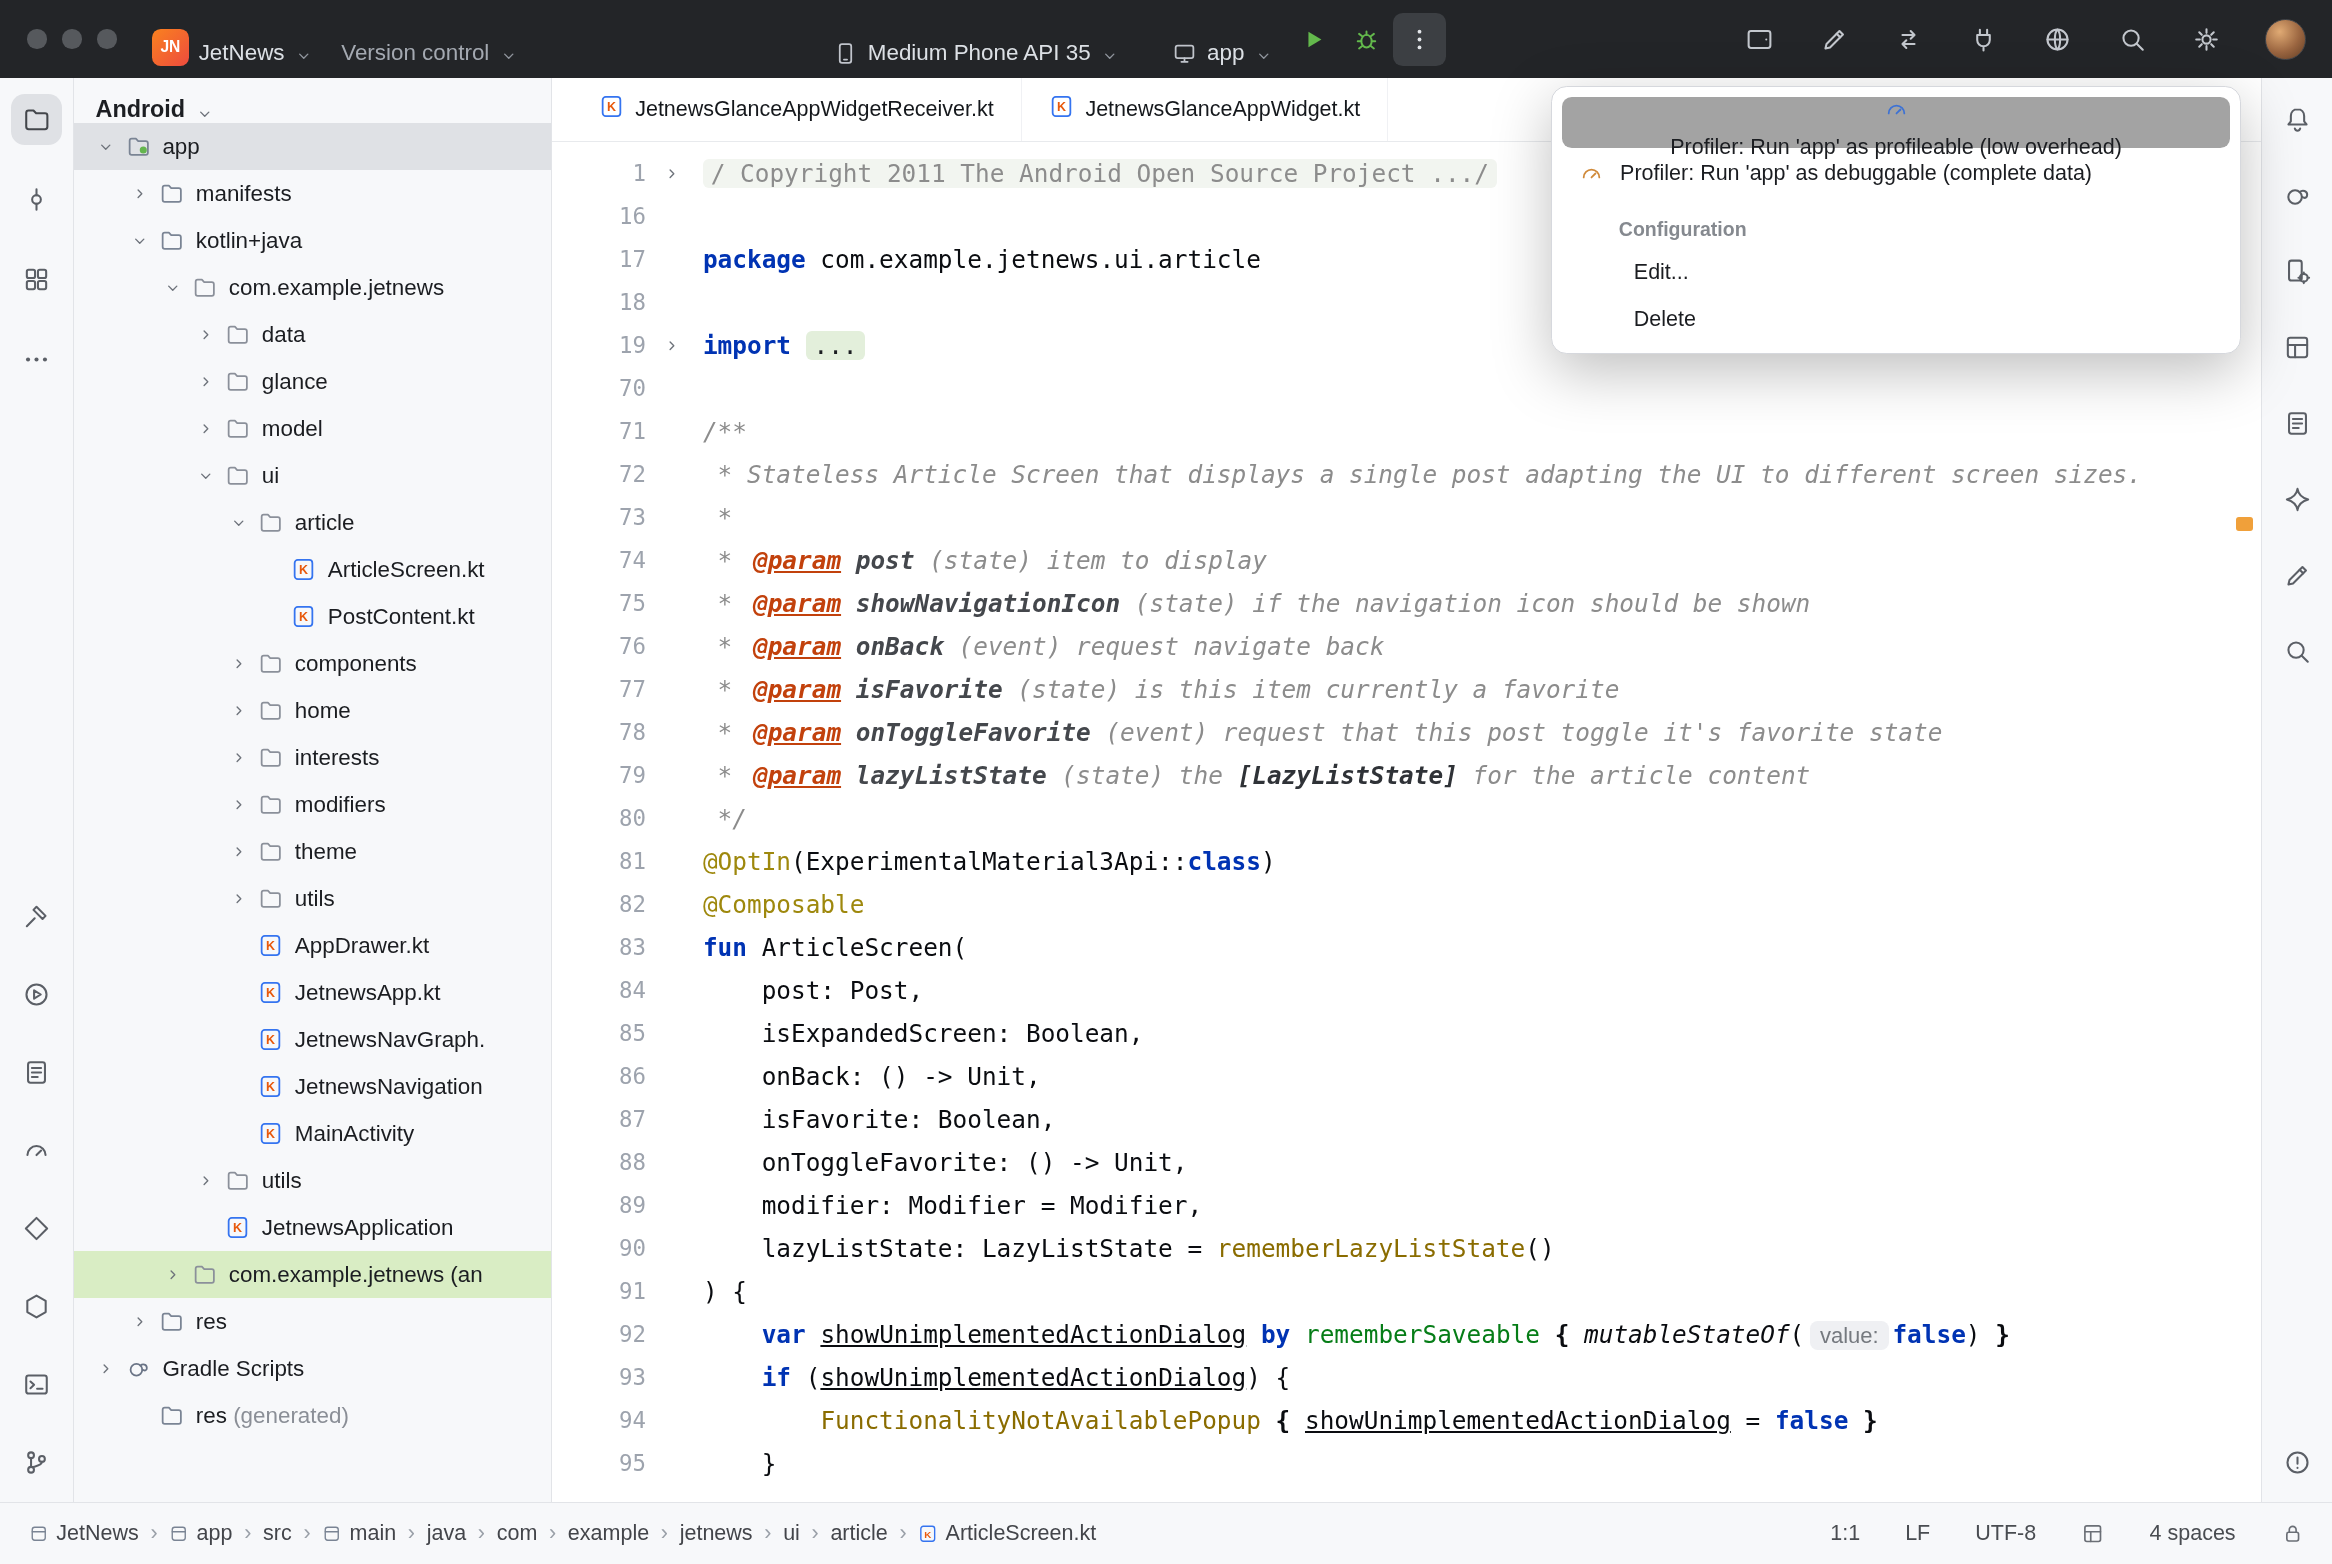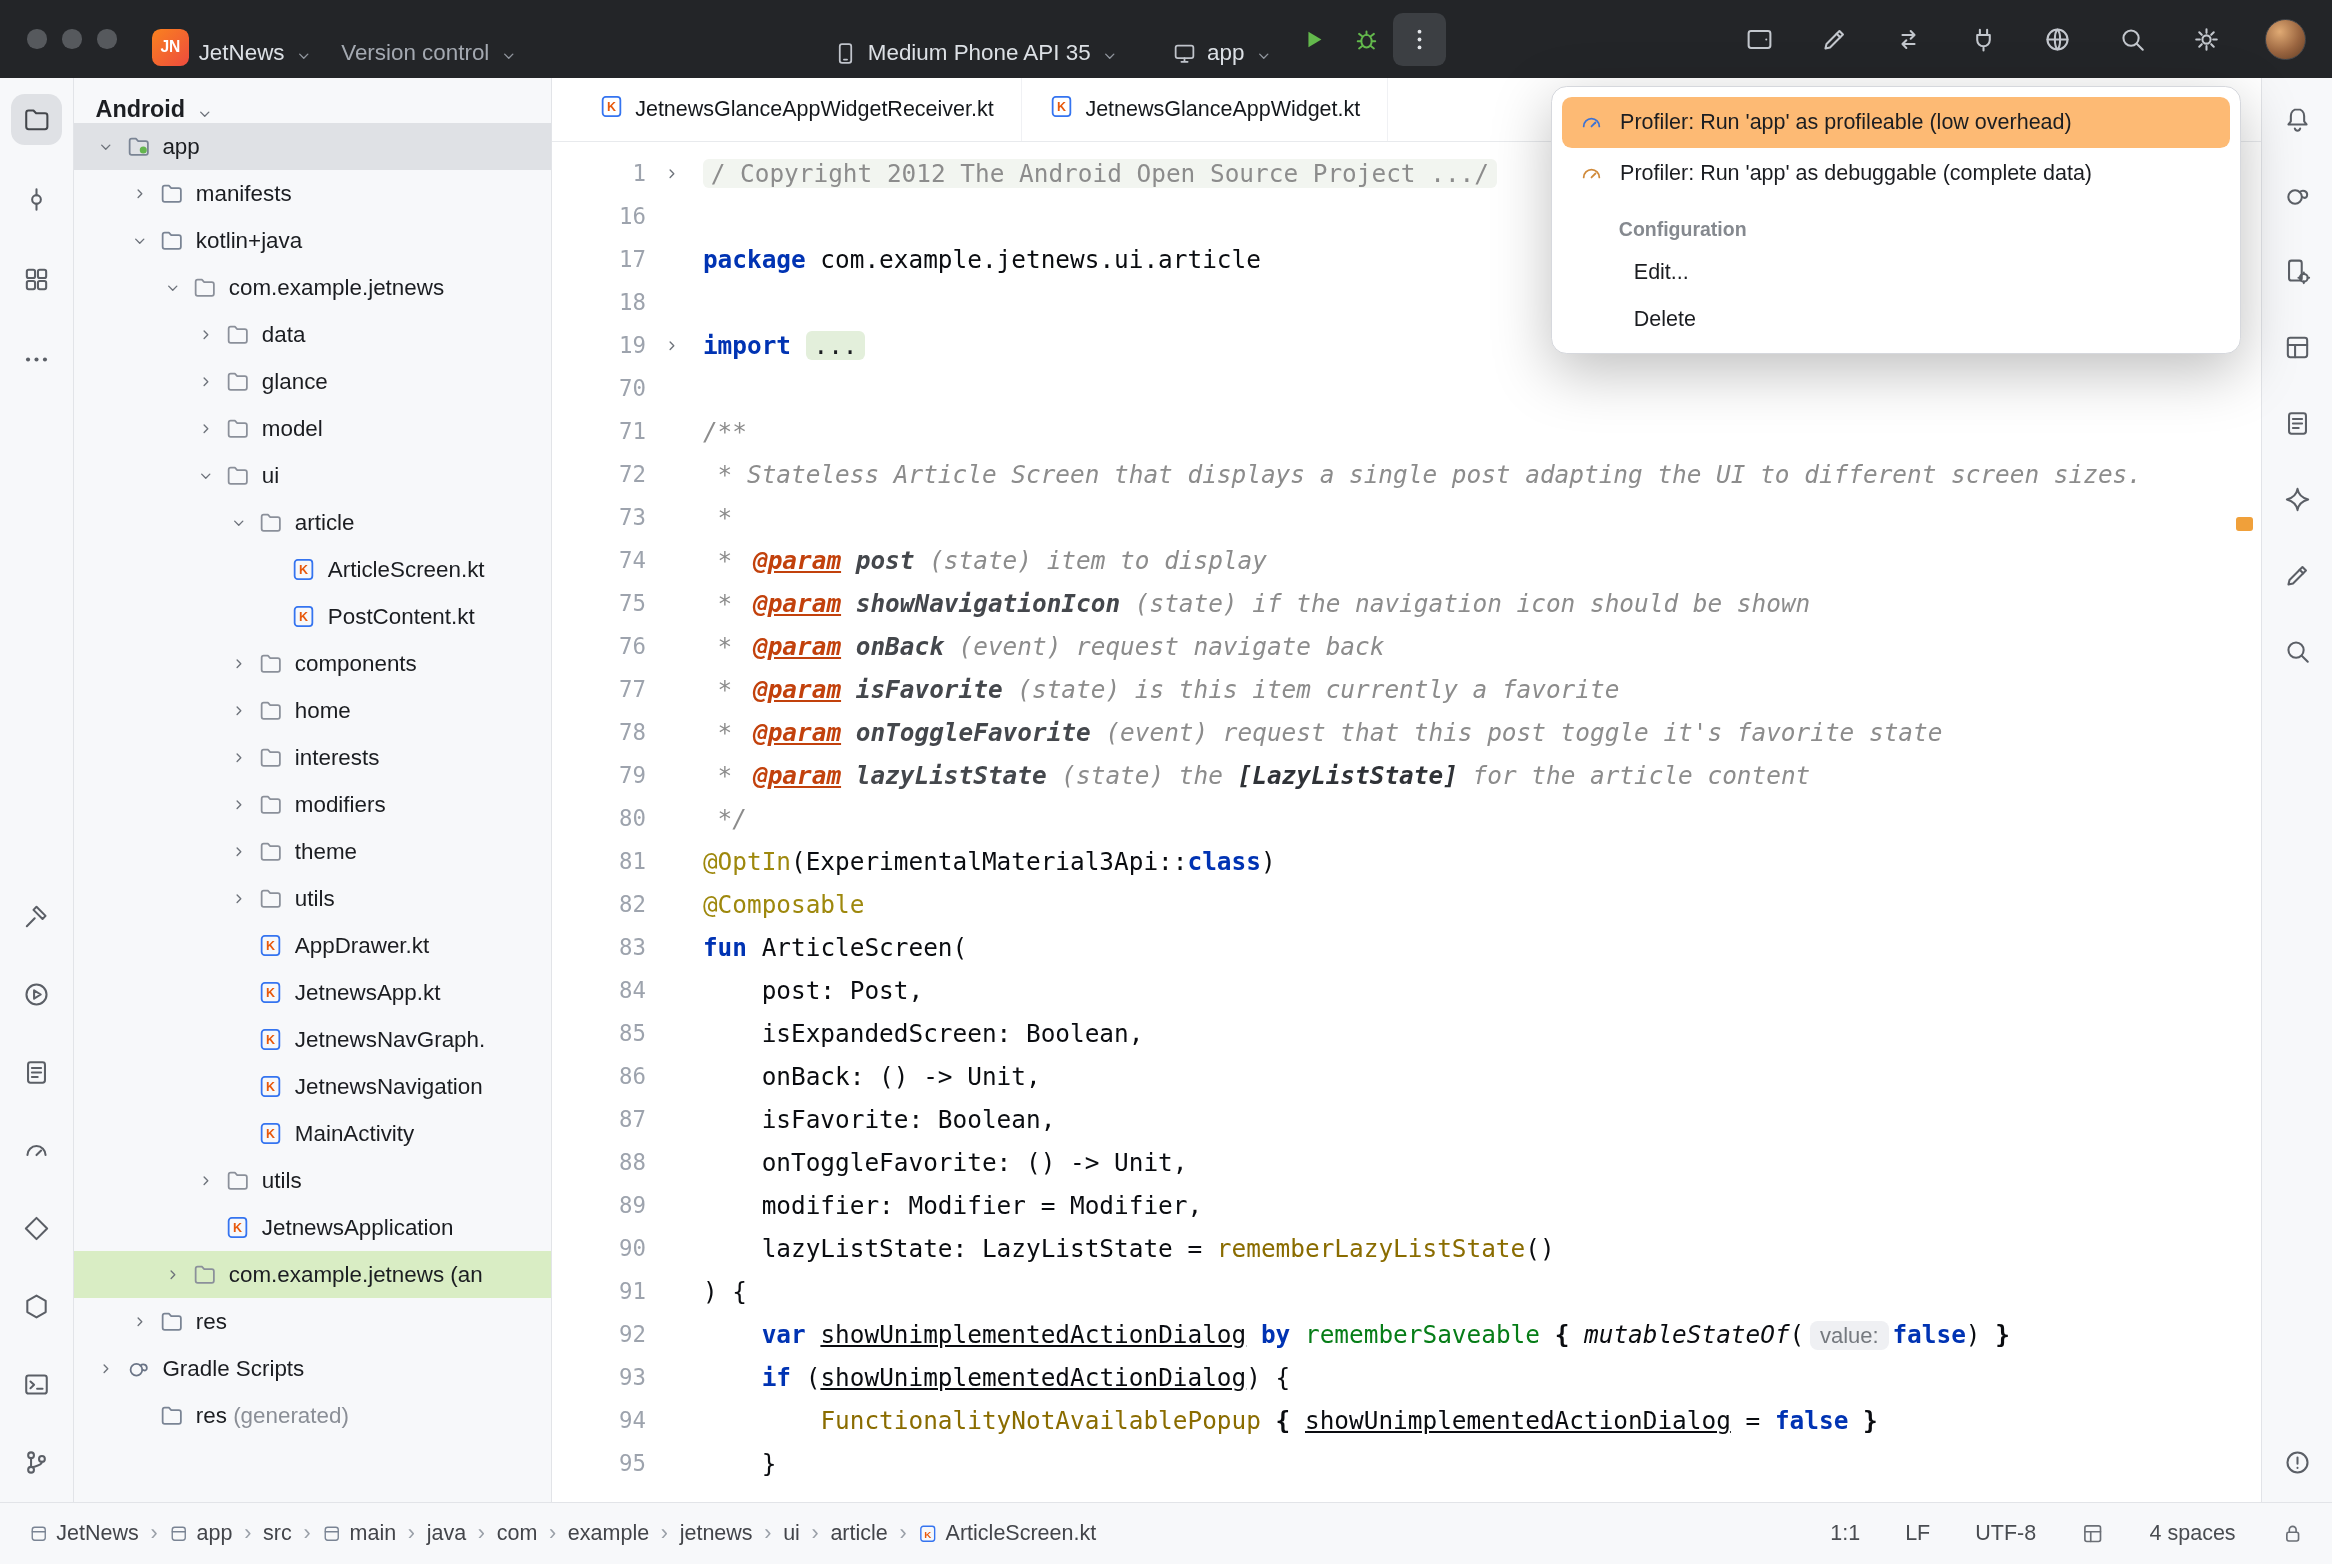--- a/index.html
+++ b/index.html
@@ -91,21 +91,21 @@
   .crumb-sep{color:#9aa0a8;}
   .crumb .cic{display:flex;color:#7a8494;}
   .status-right{display:flex;align-items:center;gap:45px;color:#494c51;}
   .status-ic{display:flex;color:#6b6f76;}
 
   
   .popup{position:absolute;left:1551px;top:86px;width:690px;background:#ffffff;border:1px solid #d6d8dd;
          border-radius:15.6px;box-shadow:0 17.6px 59px rgba(0,0,0,.25);padding:9.8px;z-index:100;}
   .popup-item{height:51px;display:flex;align-items:center;gap:13.7px;padding:0 15.6px;border-radius:9.8px;
               font-size:21.5px;color:#1b1d21;}
-  .popup-item.selected{background:#fdba74;}
+  .popup-item.selected{background:#a3a3a3;flex-direction:column;}
   .p-ic{display:flex;width:29px;justify-content:center;}
   .p-ic.blue{color:#3d72d4;}
   .p-ic.orange{color:#d08a3a;}
   .popup-header{font-size:19.5px;font-weight:600;color:#85898f;padding:19.5px 15.6px 7.8px 57px;}
   .popup-action{height:47px;display:flex;align-items:center;font-size:21.5px;color:#1b1d21;padding-left:72px;border-radius:9.8px;}
 </style>
 </head>
 <body>
 
 <div class="titlebar">
@@ -704,21 +704,21 @@
     </div>
     <div class="code-area" id="code-area">
       <div class="scroll-mark"></div>
     <div class="line">
           <span class="ln">1</span>
           <span class="fold-col">
             <svg viewBox="0 0 24 24" width="19.5" height="19.5" fill="none" stroke="currentColor" stroke-width="1.7" stroke-linecap="round" stroke-linejoin="round">
               <path d="M10 7.5l4.5 4.5-4.5 4.5"></path>
             </svg>
           </span>
-          <span class="ltext"><span class="s-fold1">/ Copyright 2012 The Android Open Source Project .../</span></span>
+          <span class="ltext"><span class="s-fold1">/ Copyright 2011 The Android Open Source Project .../</span></span>
         </div>
         <div class="line">
           <span class="ln">16</span>
           <span class="fold-col"></span>
           <span class="ltext"></span>
         </div>
         <div class="line">
           <span class="ln">17</span>
           <span class="fold-col"></span>
           <span class="ltext"><span class="s-k">package</span><span class="s-d"> com.example.jetnews.ui.article</span></span>

